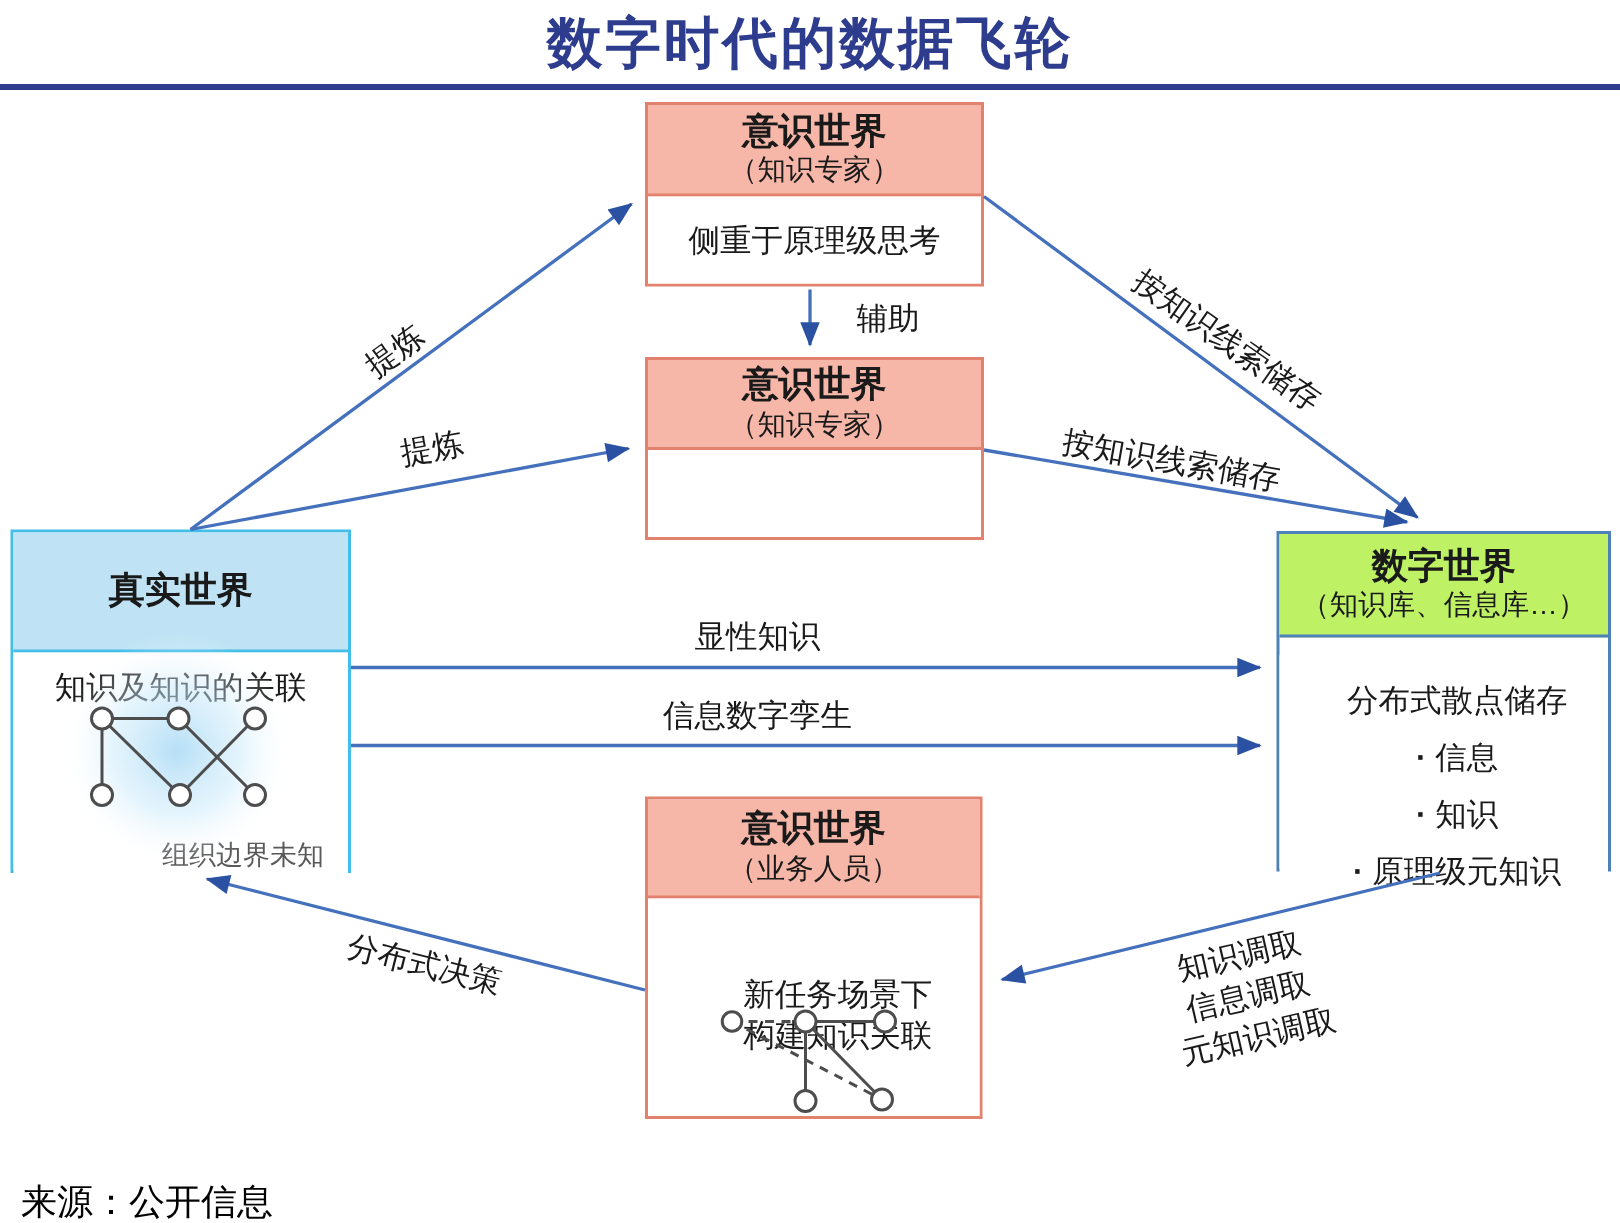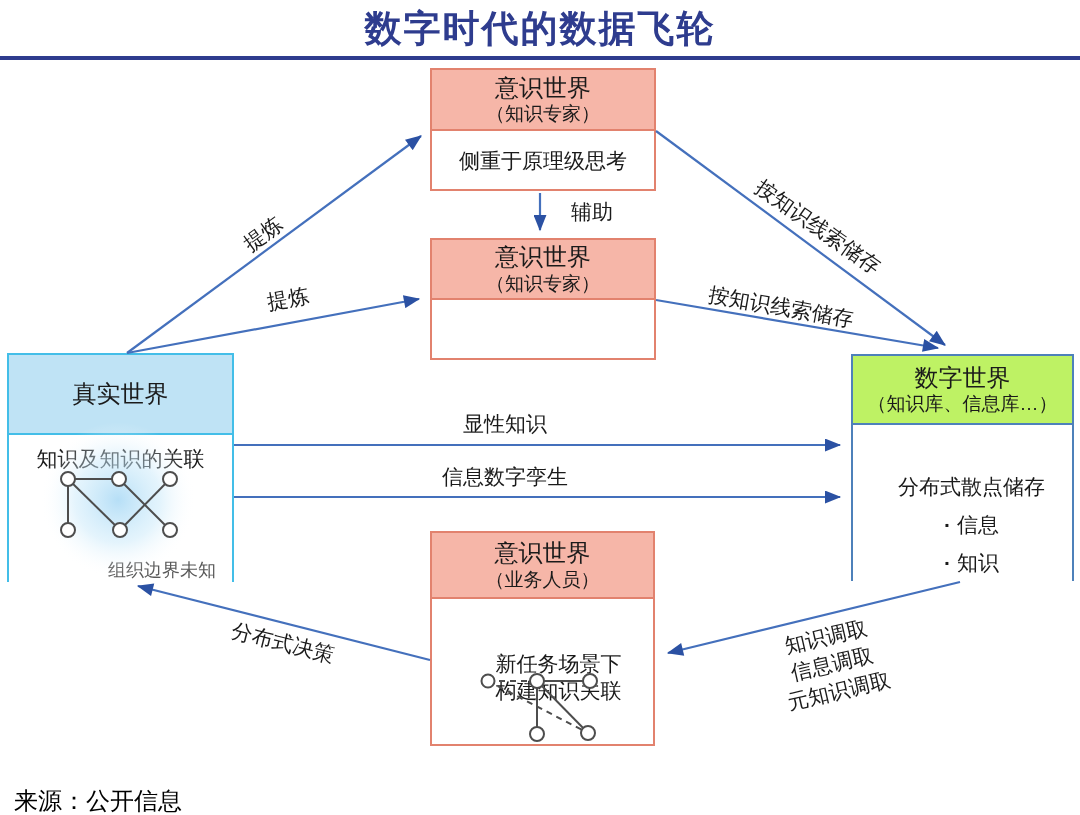--- a/index.html
+++ b/index.html
@@ -10,21 +10,21 @@
   .title{
     position:absolute;left:0;top:4px;width:1080px;text-align:center;
     font-size:37px;font-weight:bold;color:#2E3C8E;letter-spacing:2px;
   }
   .rule{position:absolute;left:0;top:56px;width:1080px;height:4px;background:#2E3C8E;}
   .box{position:absolute;background:#fff;box-sizing:border-box;z-index:1;}
   .box .hd{box-sizing:border-box;display:flex;flex-direction:column;justify-content:center;
     align-items:center;text-align:center;line-height:1.15;}
   .box .bd{box-sizing:border-box;display:flex;flex-direction:column;justify-content:center;
     align-items:center;text-align:center;background:#fff;position:relative;}
-  .hd-title{font-size:24px;font-weight:normal;}
+  .hd-title{font-size:24px;font-weight:bold;}
   .hd-sub{font-size:19px;margin-top:2px;}
   .bd-text{font-size:21px;line-height:27px;}
   .pink{border:2px solid #E2826E;}
   .pink .hd{background:#F6B6A8;border-bottom:2px solid #E2826E;}
   .cyan{border:2px solid #43BEE8;}
   .cyan .hd{background:#BFE3F5;border-bottom:2px solid #43BEE8;}
   .steel{border:2px solid #4E81BA;}
   .steel .hd{background:#bef264;border-bottom:2px solid #4E81BA;}
   .left-note{position:absolute;right:16px;bottom:10px;font-size:18px;color:#595959;}
   .right-body{align-items:flex-start;text-align:left;padding:24px 10px 0 28px;justify-content:flex-start;margin-top:12px;}
@@ -77,20 +77,21 @@
   <div class="box steel" style="left:851px;top:354px;width:223px;height:227px">
     <div class="hd" style="height:69px">
       <div class="hd-title">数字世界</div>
       <div class="hd-sub">（知识库、信息库…）</div>
     </div>
     <div class="bd right-body" style="height:152px">
       <div class="bd-text">分布式散点储存</div>
       <ul class="bullet-list">
         <li>信息</li>
         <li>知识</li>
+        <li>原理级元知识</li>
       </ul>
     </div>
   </div>
 
   <div class="box pink" style="left:430px;top:531px;width:225px;height:215px">
     <div class="hd" style="height:66px">
       <div class="hd-title">意识世界</div>
       <div class="hd-sub">（业务人员）</div>
     </div>
     <div class="bd bottom-body" style="height:145px">

